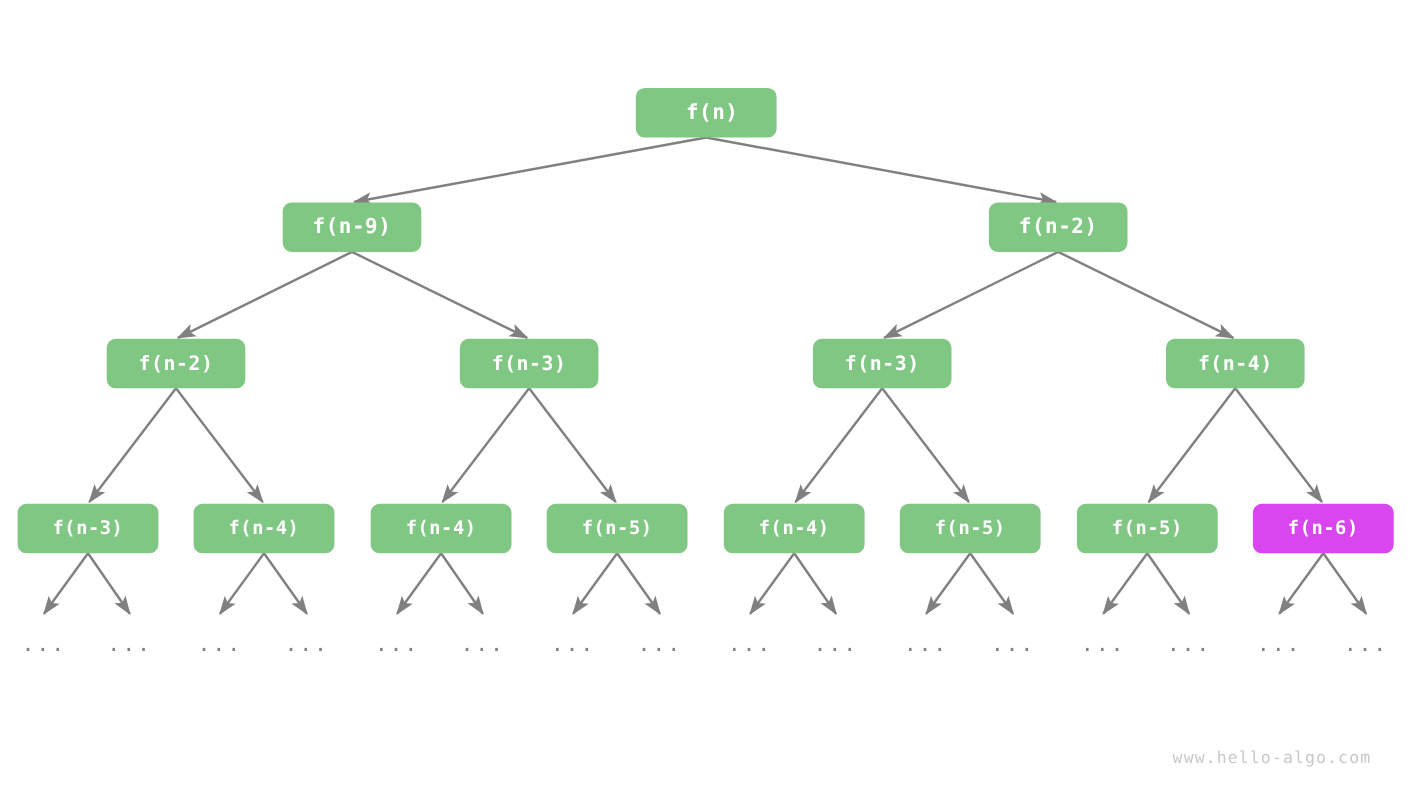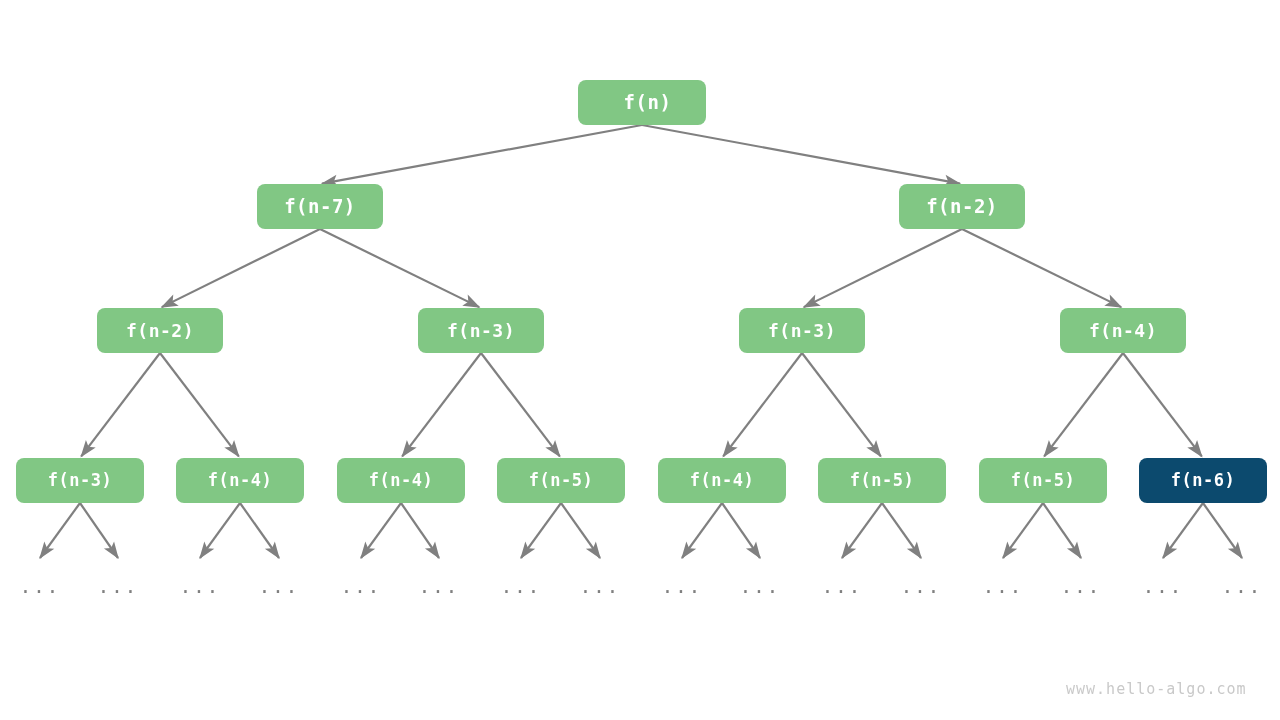--- a/index.html
+++ b/index.html
@@ -112,21 +112,21 @@
         <line x1="1203" y1="503" x2="1163" y2="558" stroke="#808080" stroke-width="2.2" marker-end="url(#arrowhead)"></line>
         <line x1="1203" y1="503" x2="1242" y2="558" stroke="#808080" stroke-width="2.2" marker-end="url(#arrowhead)"></line>
       </g>
   </svg>
 
   <div id="node-layer">
       <div class="node" style="left: 578px; top: 80px; width: 128px; height: 45px; font-size: 19px; background: rgb(129, 199, 132); color: rgb(255, 255, 255); padding-left: 11px;">
         <span class="node-label">f(n)</span>
       </div>
       <div class="node" style="left: 257px; top: 184px; width: 126px; height: 45px; font-size: 19px; background: rgb(129, 199, 132); color: rgb(255, 255, 255);">
-        <span class="node-label">f(n-7)</span>
+        <span class="node-label">f(n-9)</span>
       </div>
       <div class="node" style="left: 899px; top: 184px; width: 126px; height: 45px; font-size: 19px; background: rgb(129, 199, 132); color: rgb(255, 255, 255);">
         <span class="node-label">f(n-2)</span>
       </div>
       <div class="node" style="left: 97px; top: 308px; width: 126px; height: 45px; font-size: 18px; background: rgb(129, 199, 132); color: rgb(255, 255, 255);">
         <span class="node-label">f(n-2)</span>
       </div>
       <div class="node" style="left: 418px; top: 308px; width: 126px; height: 45px; font-size: 18px; background: rgb(129, 199, 132); color: rgb(255, 255, 255);">
         <span class="node-label">f(n-3)</span>
       </div>
@@ -150,21 +150,21 @@
       </div>
       <div class="node" style="left: 658px; top: 458px; width: 128px; height: 45px; font-size: 17px; background: rgb(129, 199, 132); color: rgb(255, 255, 255);">
         <span class="node-label">f(n-4)</span>
       </div>
       <div class="node" style="left: 818px; top: 458px; width: 128px; height: 45px; font-size: 17px; background: rgb(129, 199, 132); color: rgb(255, 255, 255);">
         <span class="node-label">f(n-5)</span>
       </div>
       <div class="node" style="left: 979px; top: 458px; width: 128px; height: 45px; font-size: 17px; background: rgb(129, 199, 132); color: rgb(255, 255, 255);">
         <span class="node-label">f(n-5)</span>
       </div>
-      <div class="node" style="left: 1139px; top: 458px; width: 128px; height: 45px; font-size: 17px; background: #0c4a6e; color: rgb(255, 255, 255);">
+      <div class="node" style="left: 1139px; top: 458px; width: 128px; height: 45px; font-size: 17px; background: #d946ef; color: rgb(255, 255, 255);">
         <span class="node-label">f(n-6)</span>
       </div>
     </div>
   <div id="ellipsis-layer">
       <div class="ellipsis" style="left: 40px; top: 586px; color: rgb(128, 128, 128);">...</div>
       <div class="ellipsis" style="left: 118px; top: 586px; color: rgb(128, 128, 128);">...</div>
       <div class="ellipsis" style="left: 200px; top: 586px; color: rgb(128, 128, 128);">...</div>
       <div class="ellipsis" style="left: 279px; top: 586px; color: rgb(128, 128, 128);">...</div>
       <div class="ellipsis" style="left: 361px; top: 586px; color: rgb(128, 128, 128);">...</div>
       <div class="ellipsis" style="left: 439px; top: 586px; color: rgb(128, 128, 128);">...</div>

